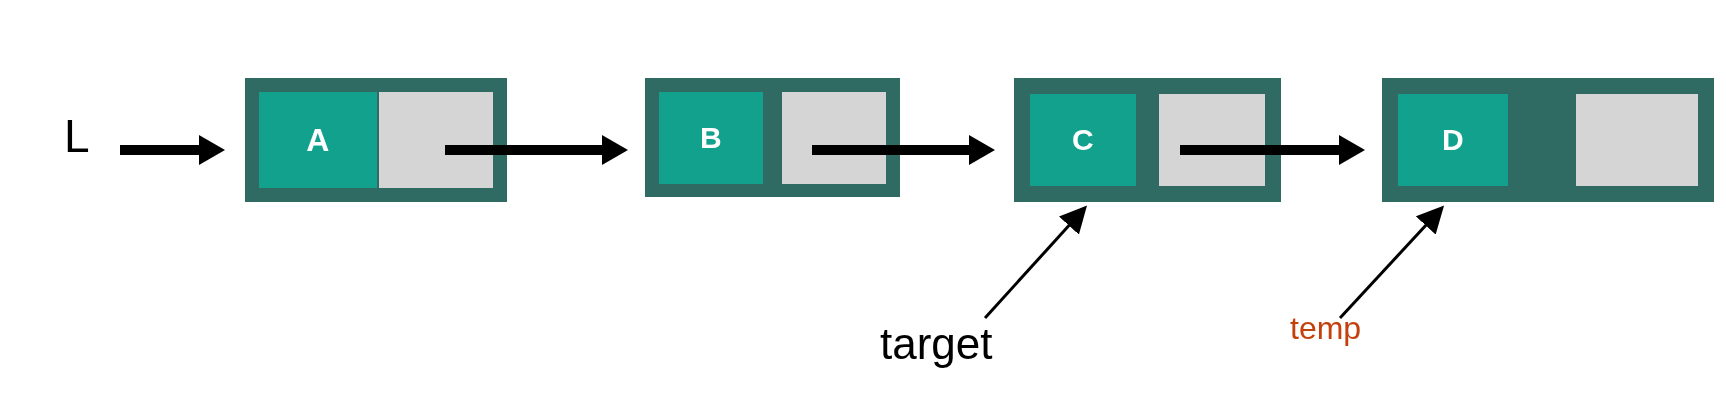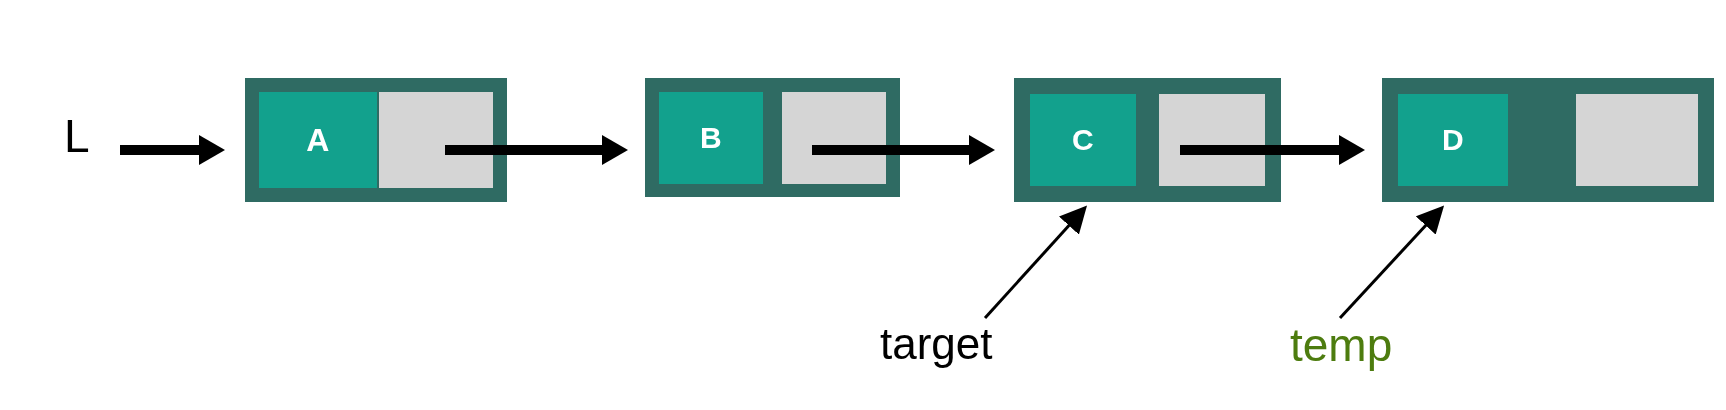--- a/index.html
+++ b/index.html
@@ -141,21 +141,21 @@
       <marker id="ahead" markerWidth="9" markerHeight="9" refX="7" refY="4.5" orient="auto" markerUnits="strokeWidth">
         <path d="M0,0 L9,4.5 L0,9 z" fill="#000000"></path>
       </marker>
     </defs>
   <line x1="985" y1="318" x2="1083" y2="210" stroke="#000000" stroke-width="3" marker-end="url(#ahead)"></line>
       <line x1="1340" y1="318" x2="1440" y2="210" stroke="#000000" stroke-width="3" marker-end="url(#ahead)"></line>
     </svg>
 
   <div id="annot-layer">
       <div class="annot-label" style="left: 880px; top: 322px; font-size: 44px; color: rgb(0, 0, 0);">target</div>
-      <div class="annot-label" style="left: 1290px; top: 322px; font-size: 46px; color: #4d7c0f;">temp</div>
+      <div class="annot-label" style="left: 1290px; top: 312px; font-size: 32px; color: #c2410c;">temp</div>
     </div>
 
 <div class="h-arrow" style="left: 445px; top: 150px;">
       <div class="shaft" style="width: 159px; background: rgb(0, 0, 0);"></div>
       <div class="head" style="left: 157px; border-left-color: rgb(0, 0, 0);"></div>
     </div>
     <div class="h-arrow" style="left: 812px; top: 150px;">
       <div class="shaft" style="width: 159px; background: rgb(0, 0, 0);"></div>
       <div class="head" style="left: 157px; border-left-color: rgb(0, 0, 0);"></div>
     </div>

